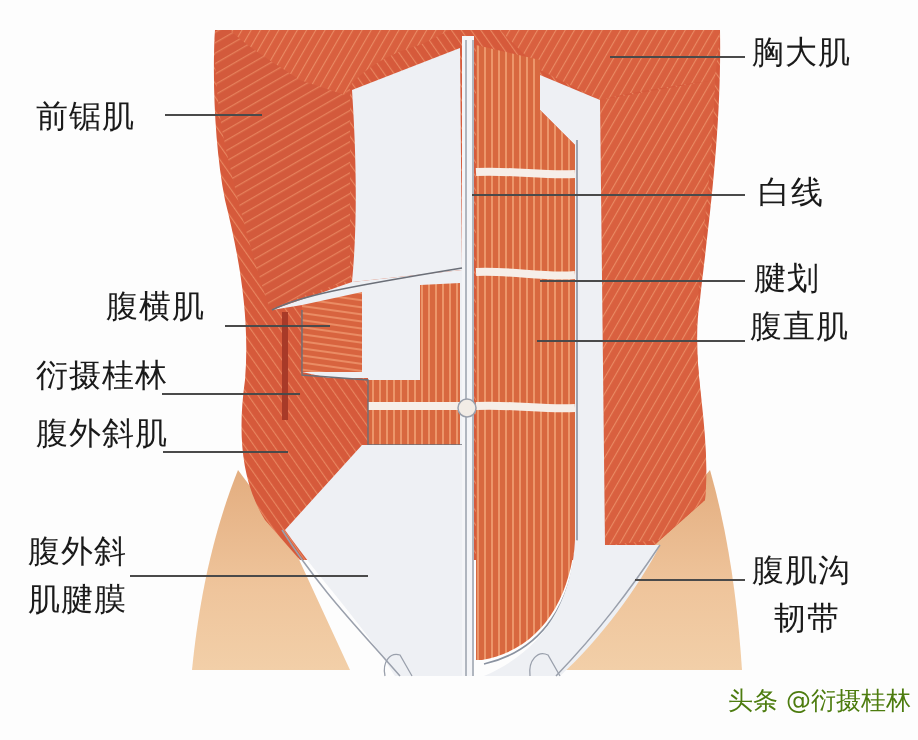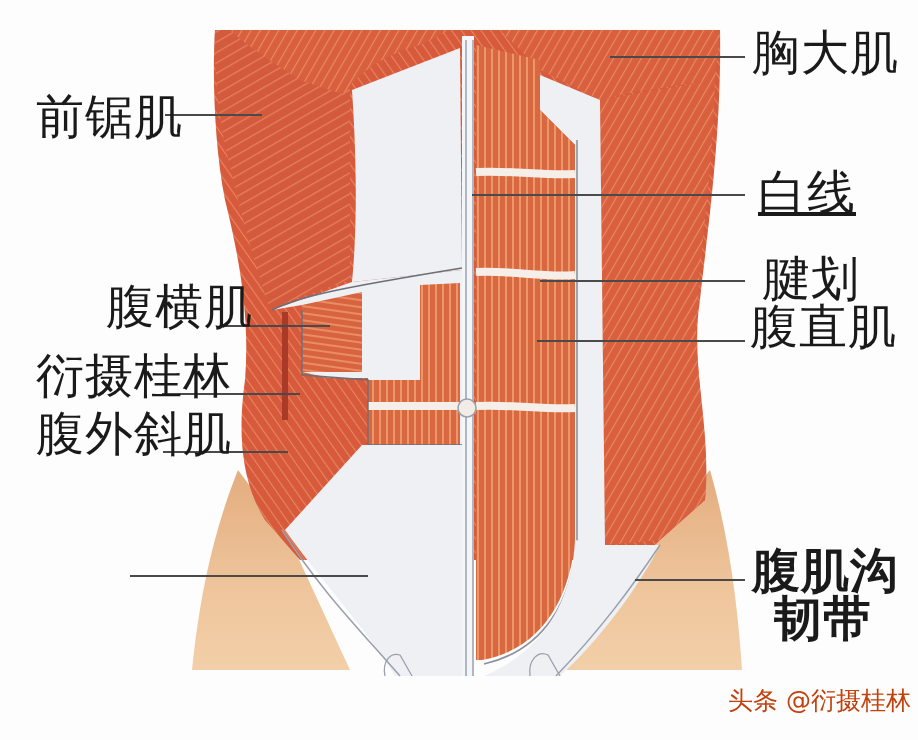--- a/index.html
+++ b/index.html
@@ -1,22 +1,22 @@
 <!DOCTYPE html>
 <html><head>
 <meta charset="utf-8">
 <style>
   html, body { margin: 0; padding: 0; background: #fdfdfd; }
   body { width: 918px; height: 740px; position: relative; overflow: hidden;
          font-family: "DejaVu Sans", "Liberation Sans", sans-serif; }
   #stage { position: absolute; left: 0; top: 0; width: 918px; height: 740px; }
-  .label { position: absolute; color: #1a1a1a; font-size: 48px; line-height: 44px;
+  .label { position: absolute; color: #1a1a1a; font-size: 32px; line-height: 44px;
            letter-spacing: 1px; white-space: nowrap; }
   .label.two { line-height: 48px; }
-  .watermark { position: absolute; left: 728px; top: 684px; font-size: 25px; color: #c2410c;
+  .watermark { position: absolute; left: 728px; top: 684px; font-size: 25px; color: #4d7c0f;
                text-shadow: 0 0 2px #fff, 1px 1px 0 #fff; white-space: nowrap; }
 </style>
 </head>
 <body>
 
 <div id="stage">
   <svg width="918" height="740" viewBox="0 0 918 740">
     <defs>
       <pattern id="fibersDiag" width="8" height="8" patternUnits="userSpaceOnUse" patternTransform="rotate(30)">
         <rect width="8" height="8" fill="#d9603f"></rect>
@@ -111,25 +111,29 @@
       <line x1="537" y1="341" x2="745" y2="341"></line>
       <line x1="635" y1="580" x2="745" y2="580"></line>
     </g>
   </svg>
 
   
   <div class="label" style="left:36px;top:94px;">前锯肌</div>
   <div class="label" style="left:106px;top:284px;text-align:right;">腹横肌</div>
   <div class="label" style="left:36px;top:353px;">衍摄桂林</div>
   <div class="label" style="left:36px;top:411px;text-align:right;">腹外斜肌</div>
+  <div class="label two" style="left:28px;top:527px;">
+    <div>腹外斜</div>
+    <div>肌腱膜</div>
+  </div>
 
   
   <div class="label" style="left:752px;top:30px;">胸大肌</div>
-  <div class="label" style="left:758px;top:170px;text-decoration:underline;">白线</div>
-  <div class="label" style="left:754px;top:256px;margin-left:8px;">腱划</div>
+  <div class="label" style="left:758px;top:170px;">白线</div>
+  <div class="label" style="left:754px;top:256px;">腱划</div>
   <div class="label" style="left:750px;top:304px;">腹直肌</div>
-  <div class="label two" style="left:752px;top:546px;font-weight:bold;">
+  <div class="label two" style="left:752px;top:546px;">
     <div>腹肌沟</div>
     <div style="padding-left:22px;">韧带</div>
   </div>
 
   <div class="watermark">头条 @衍摄桂林</div>
 </div>
 
 </body></html>

